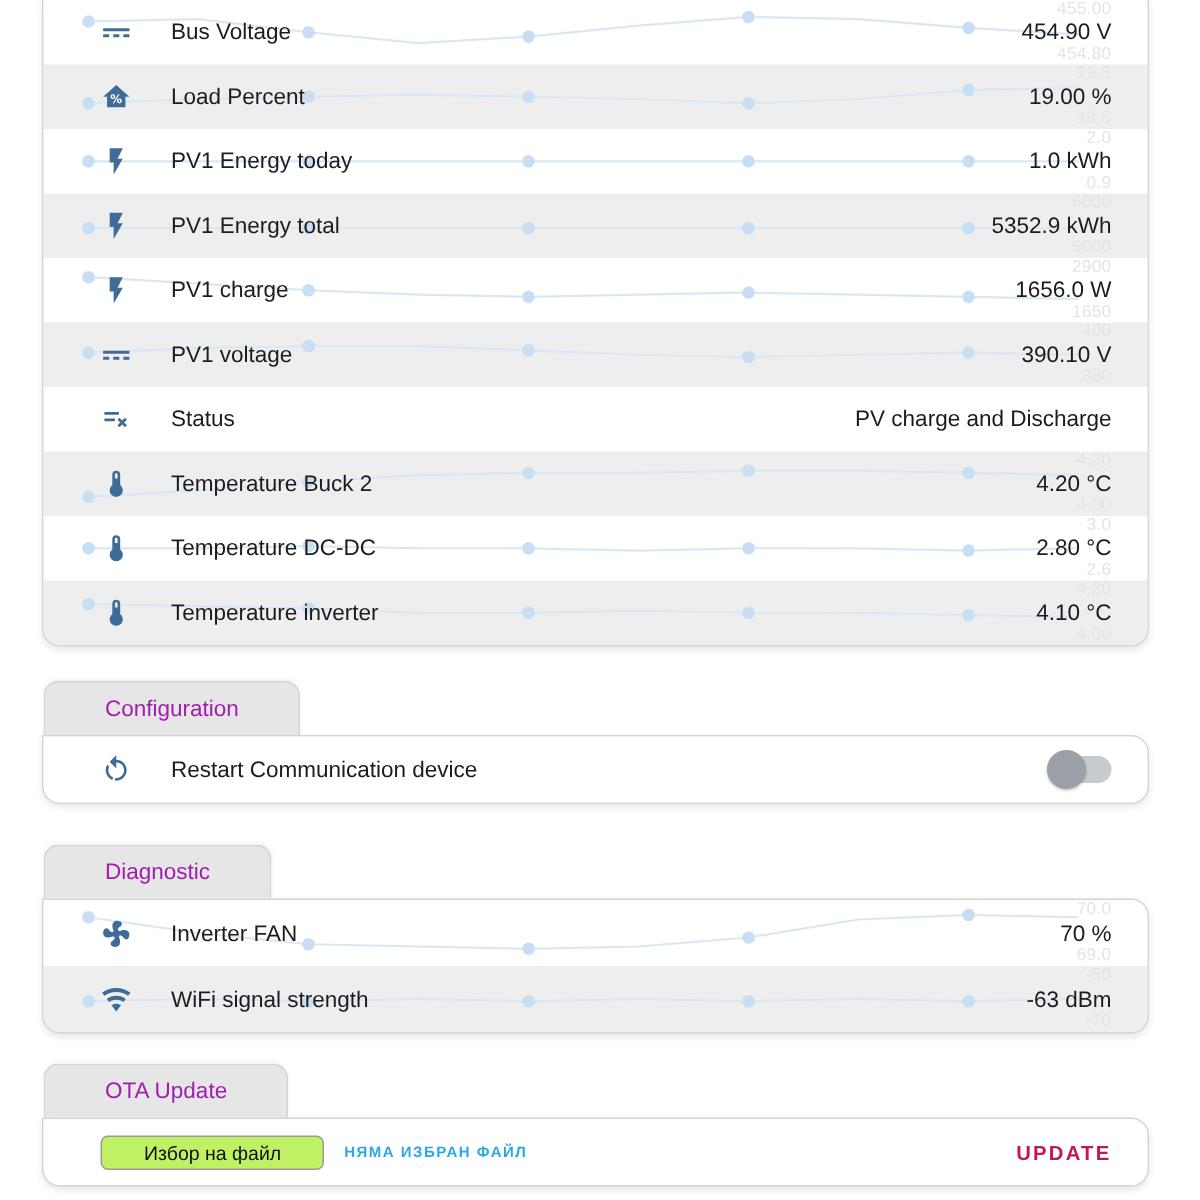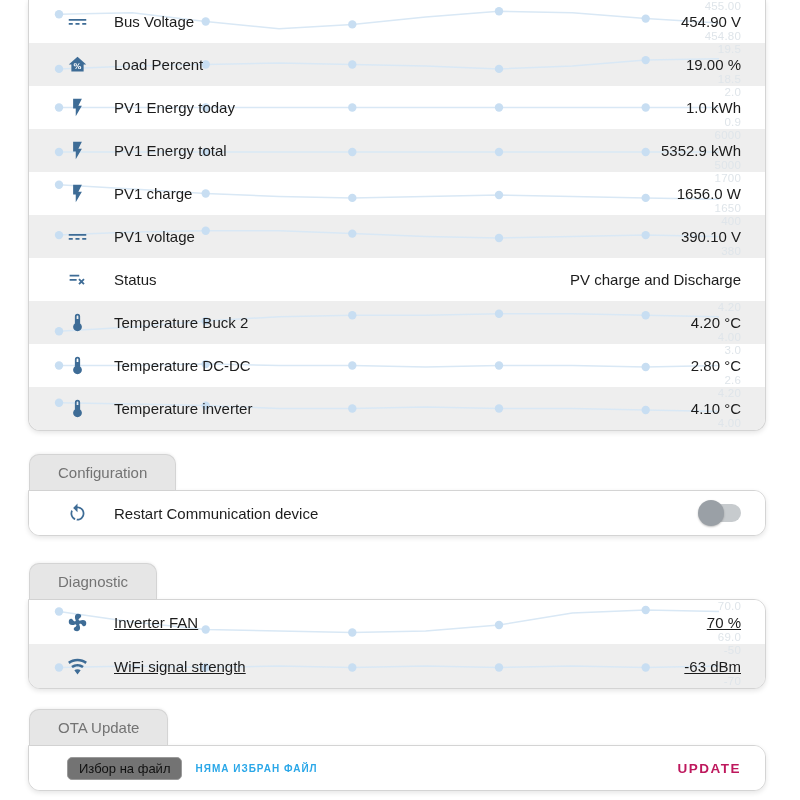--- a/index.html
+++ b/index.html
@@ -5,23 +5,23 @@
   * { box-sizing: border-box; margin: 0; padding: 0; }
   html,body { width:800px; height:800px; background:#ffffff; overflow:hidden;
               font-family:"Liberation Sans","DejaVu Sans",sans-serif; color:#1c1c1c; }
   .wrap { margin-left:28px; width:738px; }
 
   .card { border:1px solid #d4d4d4; border-radius:12px; background:#fff;
           box-shadow:0 2px 5px rgba(0,0,0,.10); overflow:hidden; }
   .main-card { border-top:none; border-radius:0 0 12px 12px; margin-bottom:23px; }
   .section-card { border-radius:0 12px 12px 12px; }
 
-  .tab { display:inline-flex; align-items:center; height:36px; padding:0 28px;
+  .tab { display:inline-flex; align-items:center; height:36px; padding:0 40px;
          margin-left:1px; background:#e6e6e6; border:1px solid #d4d4d4; border-bottom:none;
-         border-radius:10px 10px 0 0; font-size:15px; color:#737373; position:relative;
+         border-radius:10px 10px 0 0; font-size:15px; color:#a21caf; position:relative;
          box-shadow:0 -1px 3px rgba(0,0,0,.06); }
 
   .row { position:relative; display:flex; align-items:center; height:44px;
          padding:0 24px 0 38px; background:#fff; font-size:15px; }
   .main-card .row { height:43px; }
   .row.alt { background:#eeeeee; }
 
   .icon { width:21px; height:21px; flex:0 0 21px; color:#3e6c96; z-index:2; }
   .icon svg { width:100%; height:100%; display:block; }
   .label { margin-left:26px; z-index:2; white-space:nowrap; }
@@ -31,25 +31,25 @@
   .max-label, .min-label { position:absolute; right:24px; font-size:11.5px; line-height:1;
          color:#dfe5ea; z-index:1; letter-spacing:.2px; }
   .max-label { top:1px; } .min-label { bottom:1px; }
 
   .toggle { position:relative; margin-left:auto; width:40px; height:18px; border-radius:9px;
             background:#c7cbce; display:inline-block; z-index:2; cursor:pointer; }
   .toggle .knob { position:absolute; left:-3px; top:-4px; width:26px; height:26px;
             border-radius:50%; background:#9aa0a6; box-shadow:0 1px 2px rgba(0,0,0,.25); }
 
   .spacer-config { margin-bottom:27px; }
-  .spacer-diag { margin-bottom:20px;text-decoration:underline; }
+  .spacer-diag { margin-bottom:20px; }
 
   .ota-row { height:44px; }
-  .file-btn { font-family:inherit; font-size:13px; color:#111; background:#737373;
-              border:1px solid #9a9a9a; border-radius:5px; padding:3px 11px; cursor:pointer; }
+  .file-btn { font-family:inherit; font-size:13px; color:#111; background:#bef264;
+              border:1px solid #9a9a9a; border-radius:5px; padding:3px 28px; cursor:pointer; }
   .file-status { margin-left:13px; color:#2aa7e8; font-weight:bold; font-size:10px;
               letter-spacing:1px; white-space:nowrap; }
   .update-btn { margin-left:auto; color:#be185d; font-weight:bold; font-size:13.5px;
               letter-spacing:1.5px; cursor:pointer; white-space:nowrap; }
 </style>
 </head>
 <body>
 
 <div class="wrap">
 
@@ -134,21 +134,21 @@
         </div>
         <div class="row">
           <svg class="spark" viewBox="0 0 736 43" preserveAspectRatio="none">
             <polyline points="30.0,12.8 103.3,17.1 176.7,21.5 250.0,24.4 323.3,25.9 396.7,24.4 470.0,23.0 543.3,24.4 616.7,25.9 690.0,27.3" fill="none" stroke="#d9e8f5" stroke-width="1.5"></polyline>
             <circle cx="30.0" cy="12.8" r="4.2" fill="#c8def2"></circle>
             <circle cx="176.7" cy="21.5" r="4.2" fill="#c8def2"></circle>
             <circle cx="323.3" cy="25.9" r="4.2" fill="#c8def2"></circle>
             <circle cx="470.0" cy="23.0" r="4.2" fill="#c8def2"></circle>
             <circle cx="616.7" cy="25.9" r="4.2" fill="#c8def2"></circle>
           </svg>
-          <span class="max-label">1700</span>
+          <span class="max-label">2900</span>
           <span class="min-label">1650</span>
           <span class="icon">
             <svg viewBox="0 0 24 24">
               <path fill="currentColor" d="M7 2v11h3v9l7-12h-4l4-8H7Z"></path>
             </svg>
           </span>
           <span class="label">PV1 charge</span>
           <span class="value">1656.0 W</span>
         </div>
         <div class="row alt">

